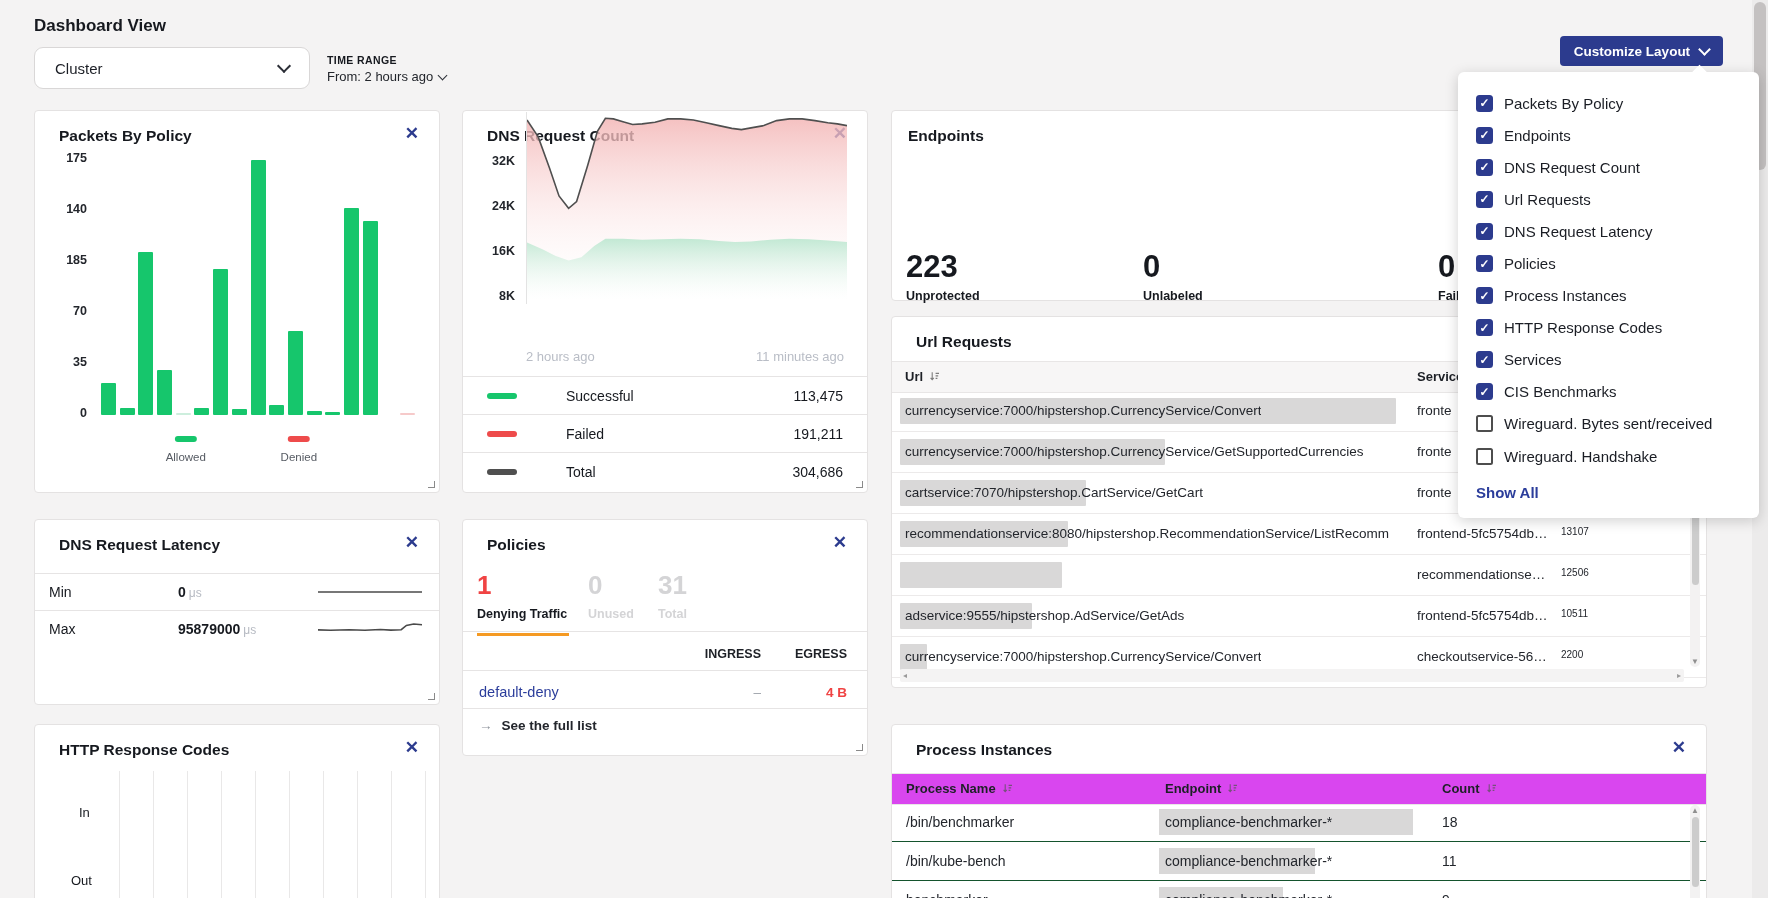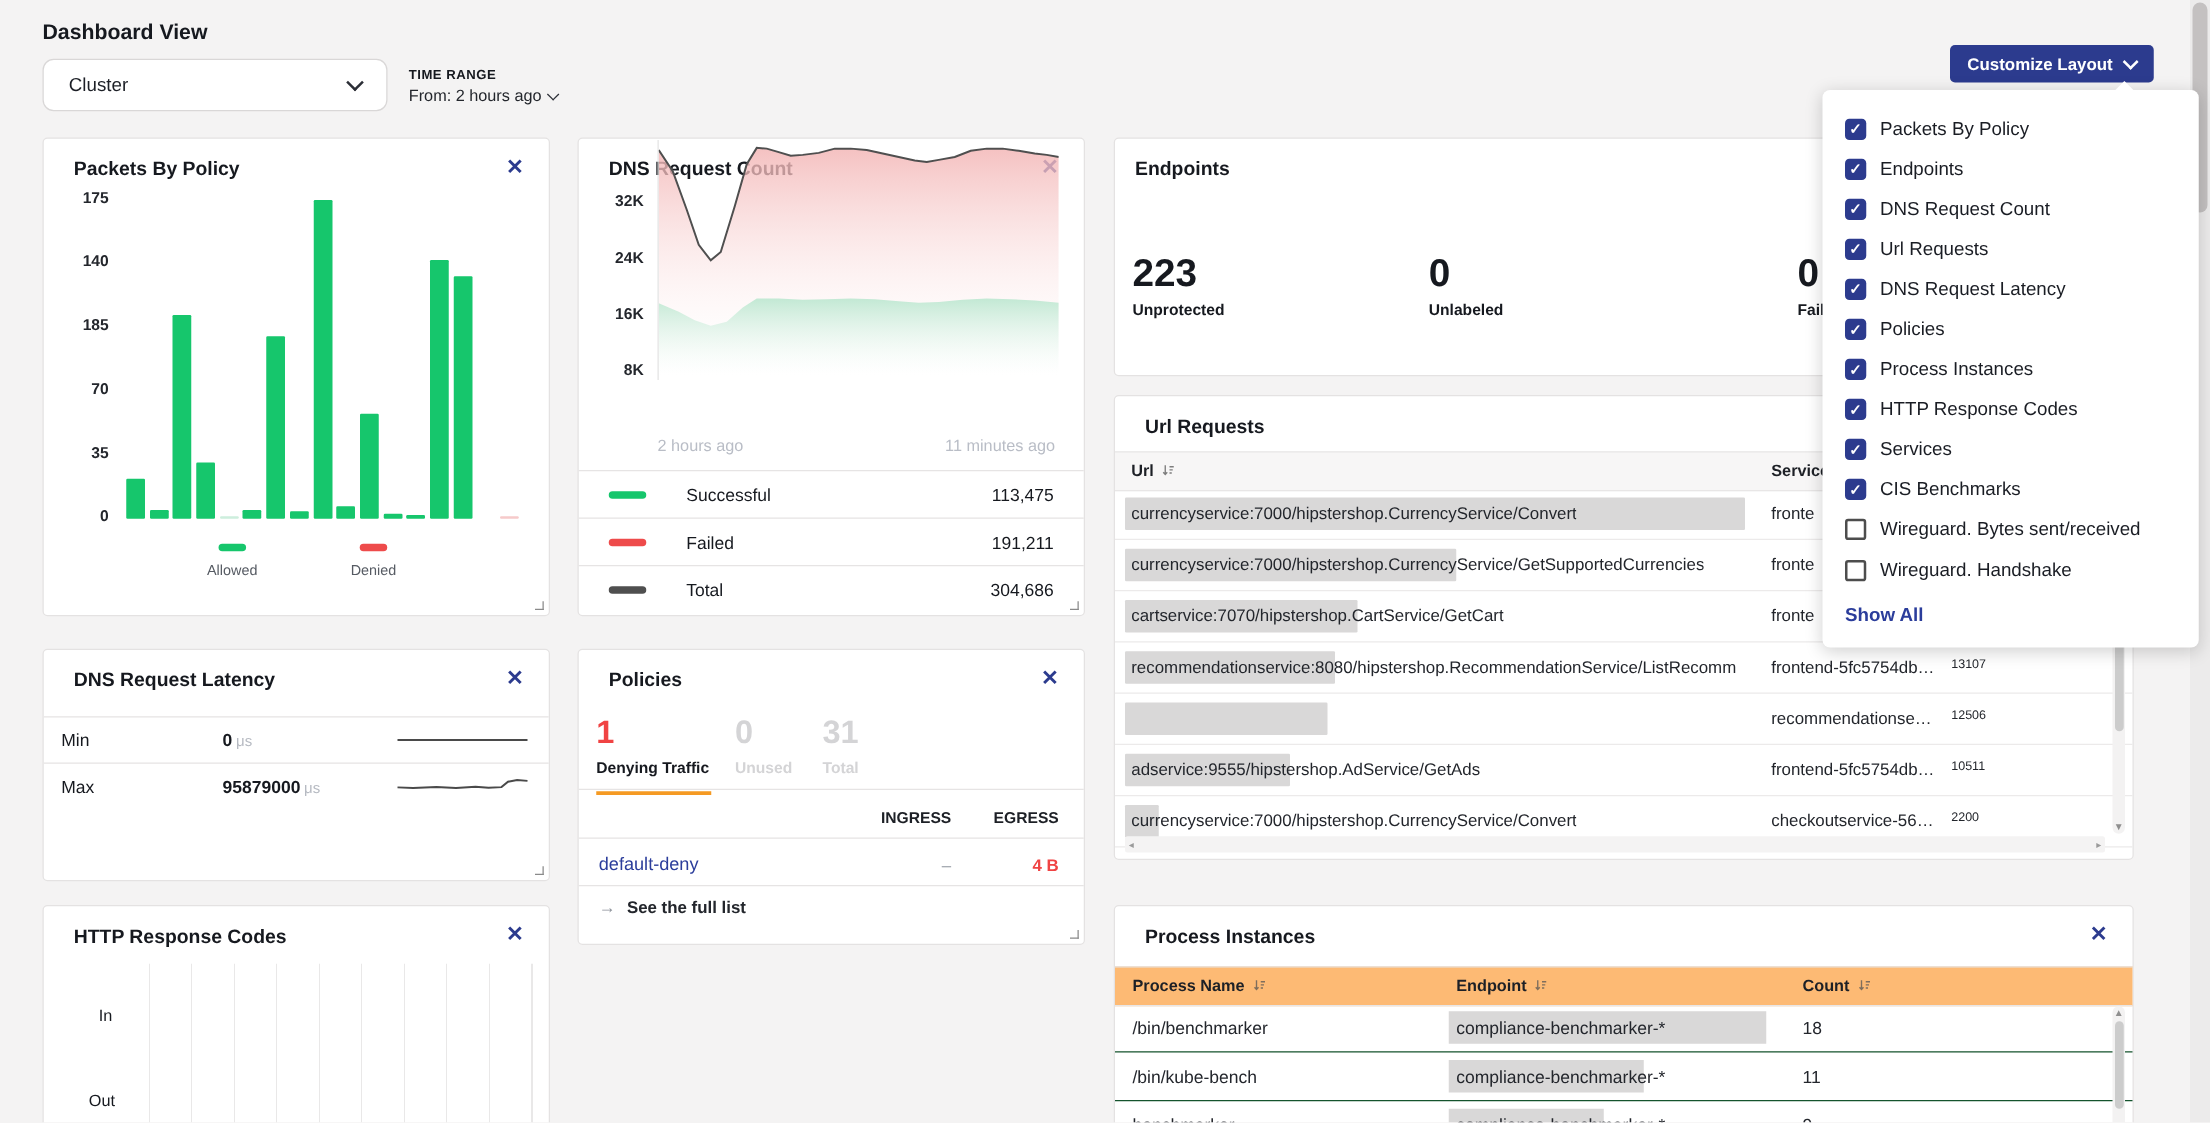--- a/index.html
+++ b/index.html
@@ -43,27 +43,27 @@
   .pk-leg-label{display:block;font-size:11.5px;color:#565b63;margin-top:5px;}
 
   
   #dns-card{left:462px;top:110px;width:406px;height:383px;}
   .dns-tick{position:absolute;left:10px;width:42px;text-align:right;font-size:12.5px;font-weight:700;color:#23262c;}
   #dns-plot{position:absolute;left:63px;top:151px;width:320px;height:192px;border-left:1px solid #e3e3e3;margin-top:-151px;top:152px;}
   .dns-xlab{position:absolute;top:238px;font-size:13px;color:#b9bdc6;}
   #dns-legend{position:absolute;left:0;right:0;top:265px;}
   .dns-leg-row{height:37px;display:flex;align-items:center;border-top:1px solid #e6e4e4;padding:0 24px;}
   .dns-leg-swatch{width:30px;height:6px;border-radius:3px;flex:0 0 auto;}
-  .dns-leg-label{font-size:14px;color:#16191f;margin-left:32px;text-align:center;}
+  .dns-leg-label{font-size:14px;color:#16191f;margin-left:49px;text-align:center;}
   .dns-leg-value{margin-left:auto;font-size:14px;color:#16191f;}
 
   
   #endpoints-card{left:891px;top:110px;width:816px;height:191px;}
   .ep-stat{position:absolute;top:92px;}
-  .ep-value{font-size:31px;font-weight:800;color:#16191f;line-height:1;}
+  .ep-value{font-size:31px;font-weight:800;color:#16191f;line-height:1;margin-top:48px;}
   .ep-label{font-size:12.5px;font-weight:700;color:#16191f;margin-top:7px;white-space:nowrap;}
 
   
   #url-card{left:891px;top:316px;width:816px;height:372px;}
   .t-head{position:absolute;left:0;right:0;top:44px;height:30px;background:#f7f6f6;border-top:1px solid #e8e6e6;border-bottom:1px solid #e8e6e6;}
   .t-head .hcell{position:absolute;top:7px;font-size:13px;font-weight:700;color:#1d2026;display:flex;gap:6px;align-items:center;}
   .sort-icon{opacity:.75;}
   #url-rows{position:absolute;left:0;right:0;top:74px;}
   .url-row{position:relative;height:40px;border-bottom:1px solid #eceaea;}
   .row-bar{position:absolute;left:8px;top:7px;height:26px;background:#d9d8d8;border-radius:1px;}
@@ -396,21 +396,21 @@
     <div class="card-title">HTTP Response Codes</div>
     <div class="close-x">✕</div>
     <div class="http-grid"></div>
     <div class="http-row-label" style="left:44px;top:80px;">In</div>
     <div class="http-row-label" style="left:36px;top:148px;">Out</div>
   </div>
 
   <div class="card" id="process-card">
     <div class="card-title">Process Instances</div>
     <div class="close-x">✕</div>
-    <div class="t-head" style="top:48px;background:#fdba74;">
+    <div class="t-head" style="top:48px;background:#d946ef;">
       <div class="p-hcell" style="left:14px;">
         <span>Process Name</span>
         <svg class="sort-icon" width="11" height="11" viewBox="0 0 11 11">
             <path d="M3.2 1.2v7.2M1.6 6.8l1.6 1.8 1.6-1.8" fill="none" stroke="#555" stroke-width="1.1"></path>
             <path d="M6.6 2.4h3.4M6.6 4.9h2.6M6.6 7.4h1.8" stroke="#555" stroke-width="1.1"></path>
           </svg>
       </div>
       <div class="p-hcell" style="left:273px;">
         <span>Endpoint</span>
         <svg class="sort-icon" width="11" height="11" viewBox="0 0 11 11">

